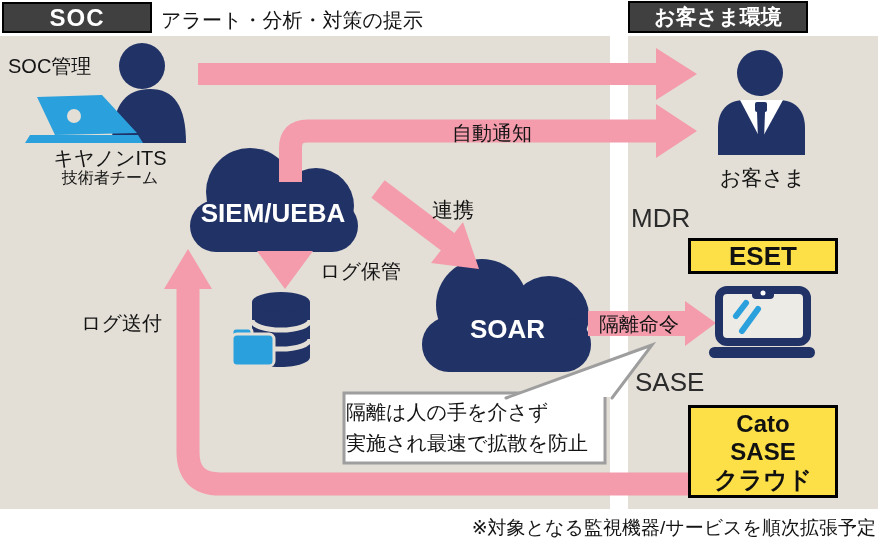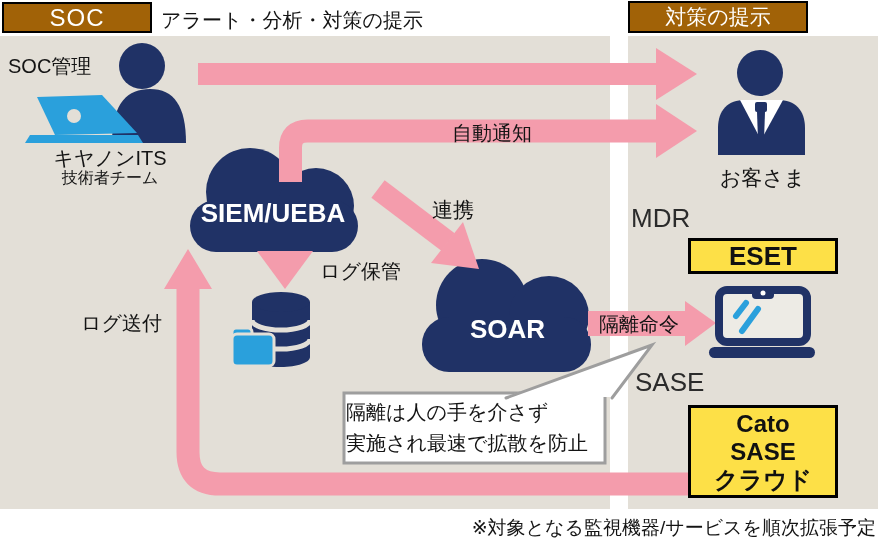--- a/index.html
+++ b/index.html
@@ -7,21 +7,21 @@
     position:relative;width:880px;height:545px;overflow:hidden;background:#ffffff;
     font-family:"Liberation Sans","DejaVu Sans",sans-serif;color:#111;
   }
   .panel{position:absolute;top:36px;height:473px;background:#e3dfd7;}
   .panel-left{left:0;width:610px;}
   .panel-right{left:628px;width:250px;}
   svg.layer{position:absolute;left:0;top:0;width:880px;height:545px;}
   .lbl{position:absolute;white-space:nowrap;font-weight:500;color:#141414;}
   .hdr-box{
     position:absolute;display:flex;align-items:center;justify-content:center;
-    background:#a16207;border:2px solid #000;color:#fff;font-weight:400;
+    background:#404040;border:2px solid #000;color:#fff;font-weight:700;
   }
   .soc-box{left:2px;top:2px;width:146px;height:27px;font-size:24px;letter-spacing:1px;}
   .cust-box{left:628px;top:1px;width:176px;height:28px;font-size:21px;}
   .white-box{
     position:absolute;background:#fde047;border:3px solid #000;display:flex;
     flex-direction:column;align-items:center;justify-content:center;
     font-weight:600;color:#111;text-align:center;
   }
   .eset-box{left:688px;top:238px;width:144px;height:30px;font-size:26px;}
   .cato-box{left:688px;top:405px;width:144px;height:87px;font-size:24px;line-height:28px;}
@@ -126,21 +126,21 @@
       <polygon points="506,397 652,345 612,397" fill="#fff"></polygon>
       <path d="M506,398 L652,345 L612,398" fill="none" stroke="#9e9e9e" stroke-width="3" stroke-linecap="round"></path>
     </g>
   </svg>
 
   <div class="hdr-box soc-box">
     <span>SOC</span>
   </div>
   <div class="lbl" style="left:161px;top:7px;font-size:20px;">アラート・分析・対策の提示</div>
   <div class="hdr-box cust-box">
-    <span>対策の提示</span>
+    <span>お客さま環境</span>
   </div>
 
   <div class="lbl" style="left:8px;top:53px;font-size:20px;">SOC管理</div>
   <div class="lbl" style="left:35px;top:145px;width:150px;text-align:center;font-size:20px;">キヤノンITS</div>
   <div class="lbl" style="left:35px;top:168px;width:150px;text-align:center;font-size:16px;">技術者チーム</div>
   <div class="cloud-lbl siem-lbl">SIEM/UEBA</div>
   <div class="cloud-lbl soar-lbl">SOAR</div>
 
   <div class="lbl" style="left:452px;top:120px;font-size:20px;">自動通知</div>
   <div class="lbl" style="left:432px;top:180px;font-size:21px;margin-top:16px;">連携</div>

